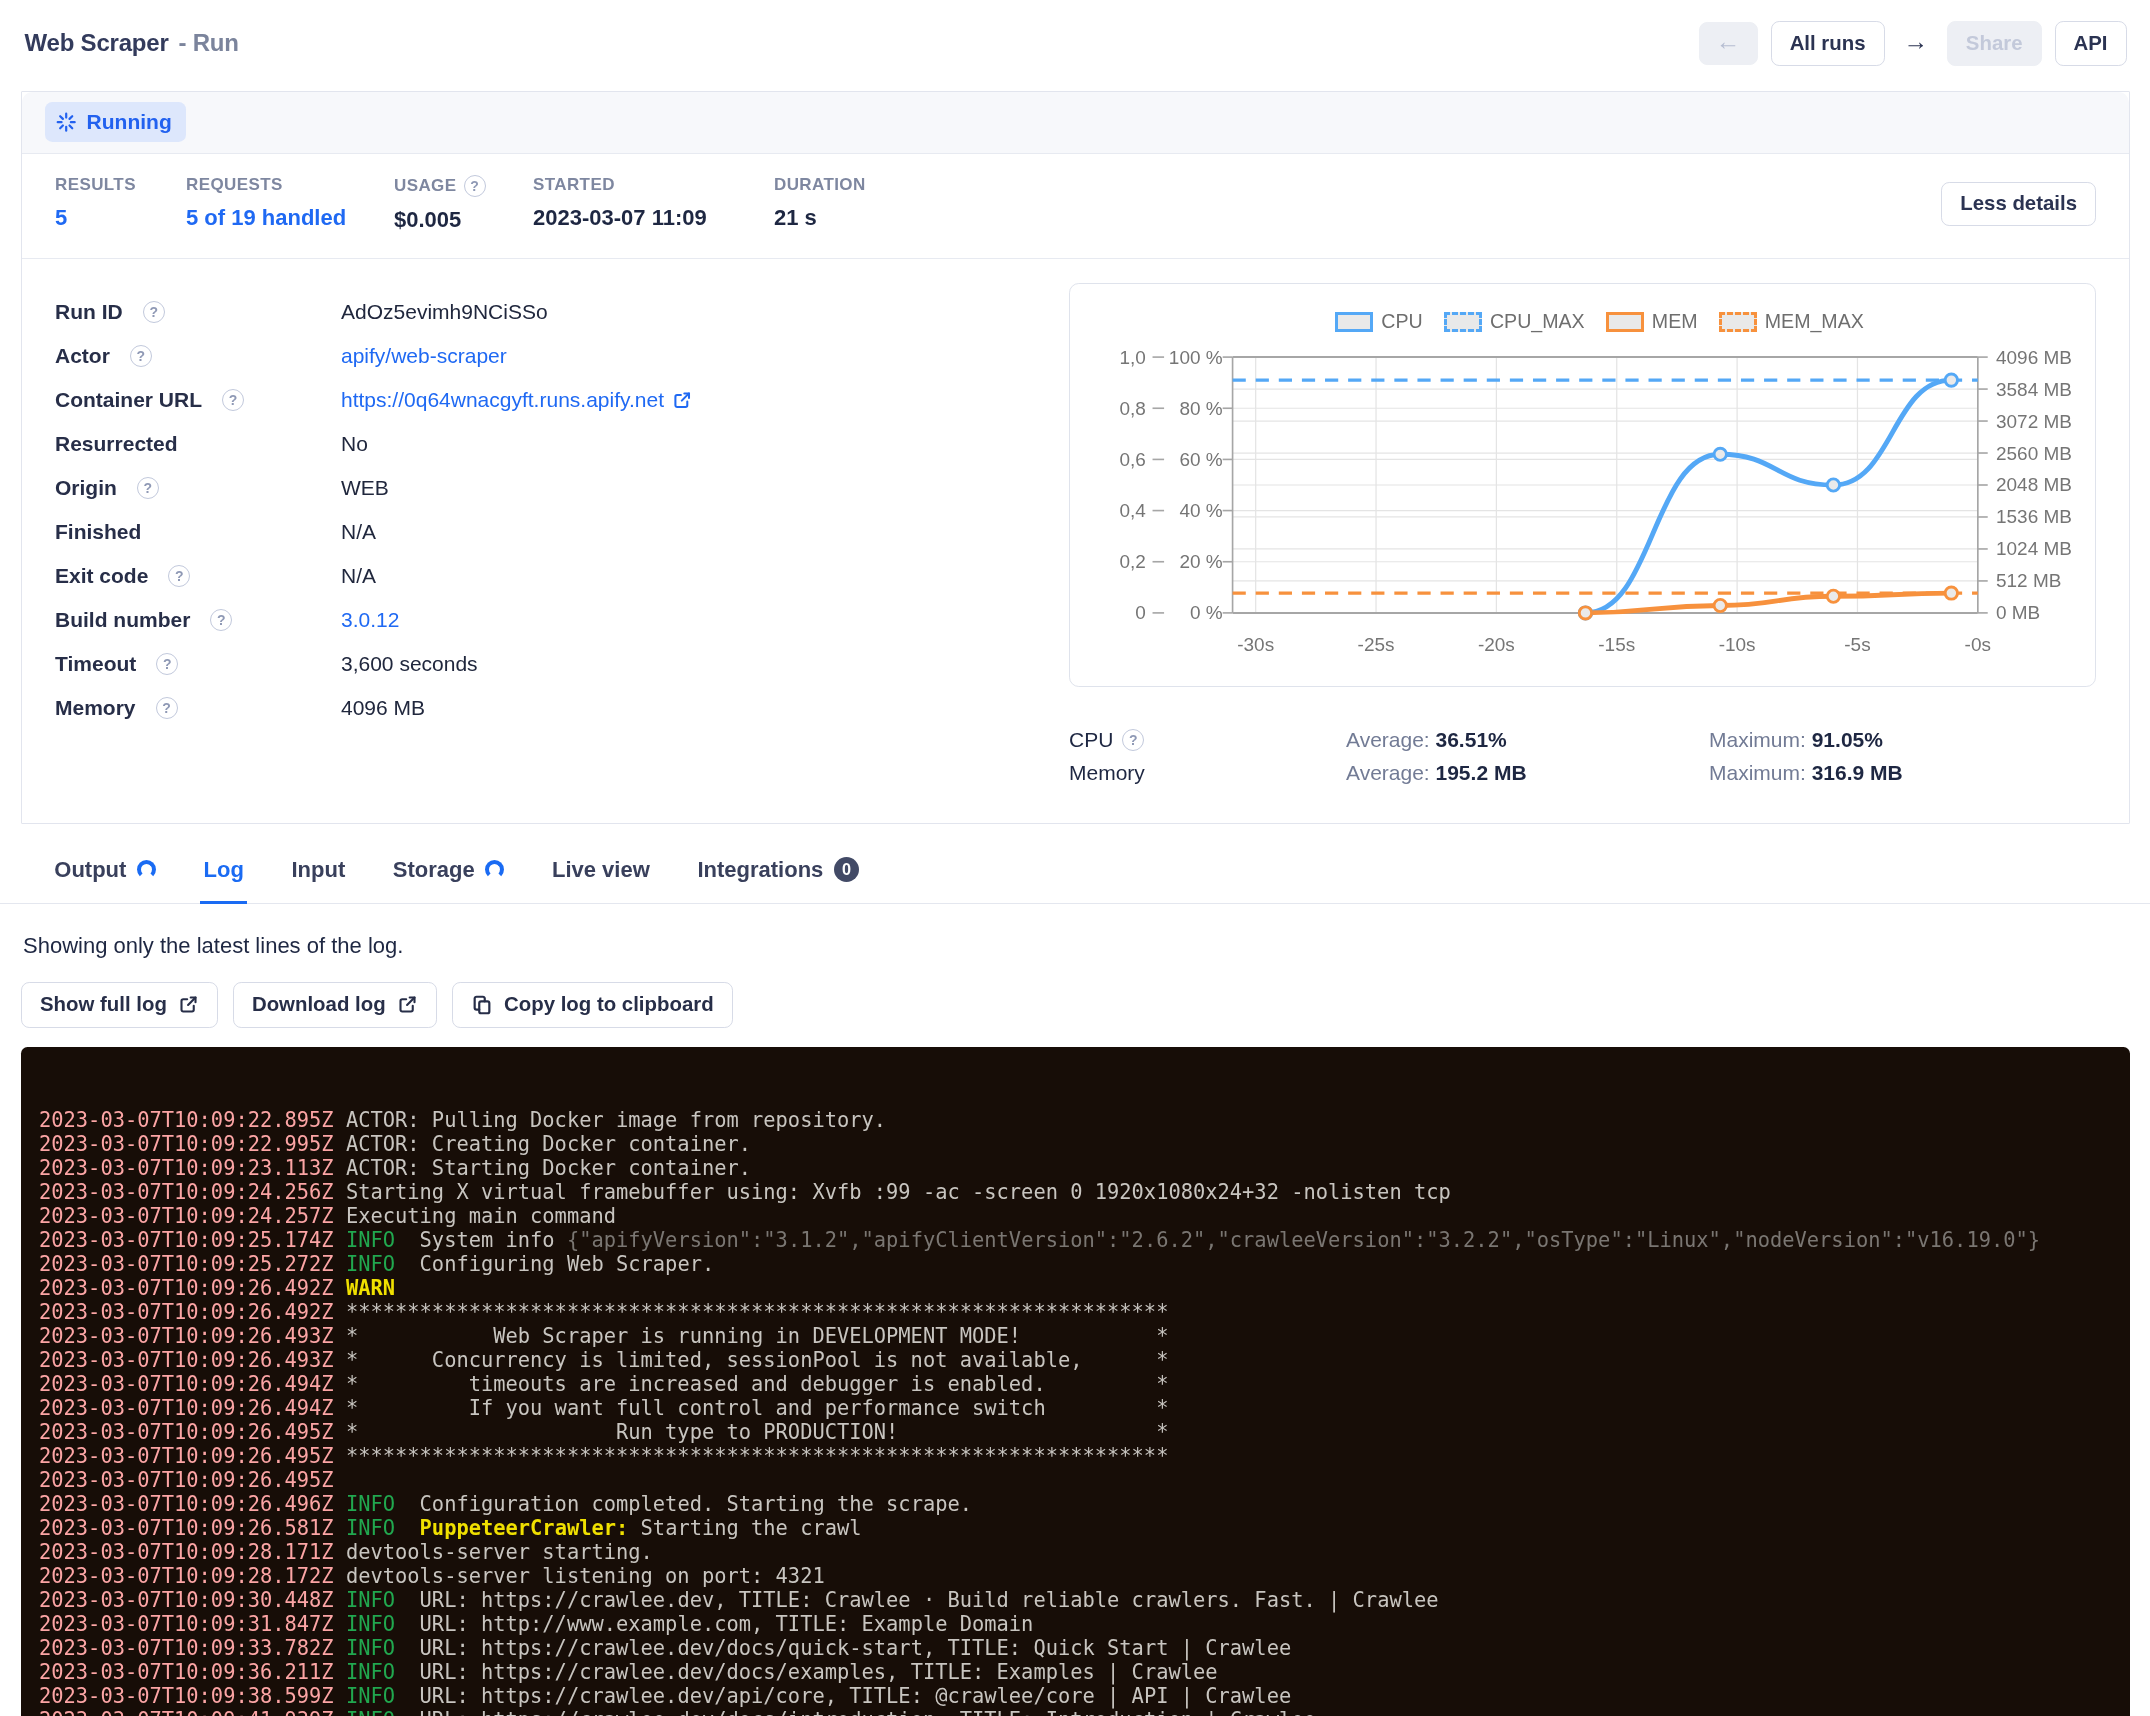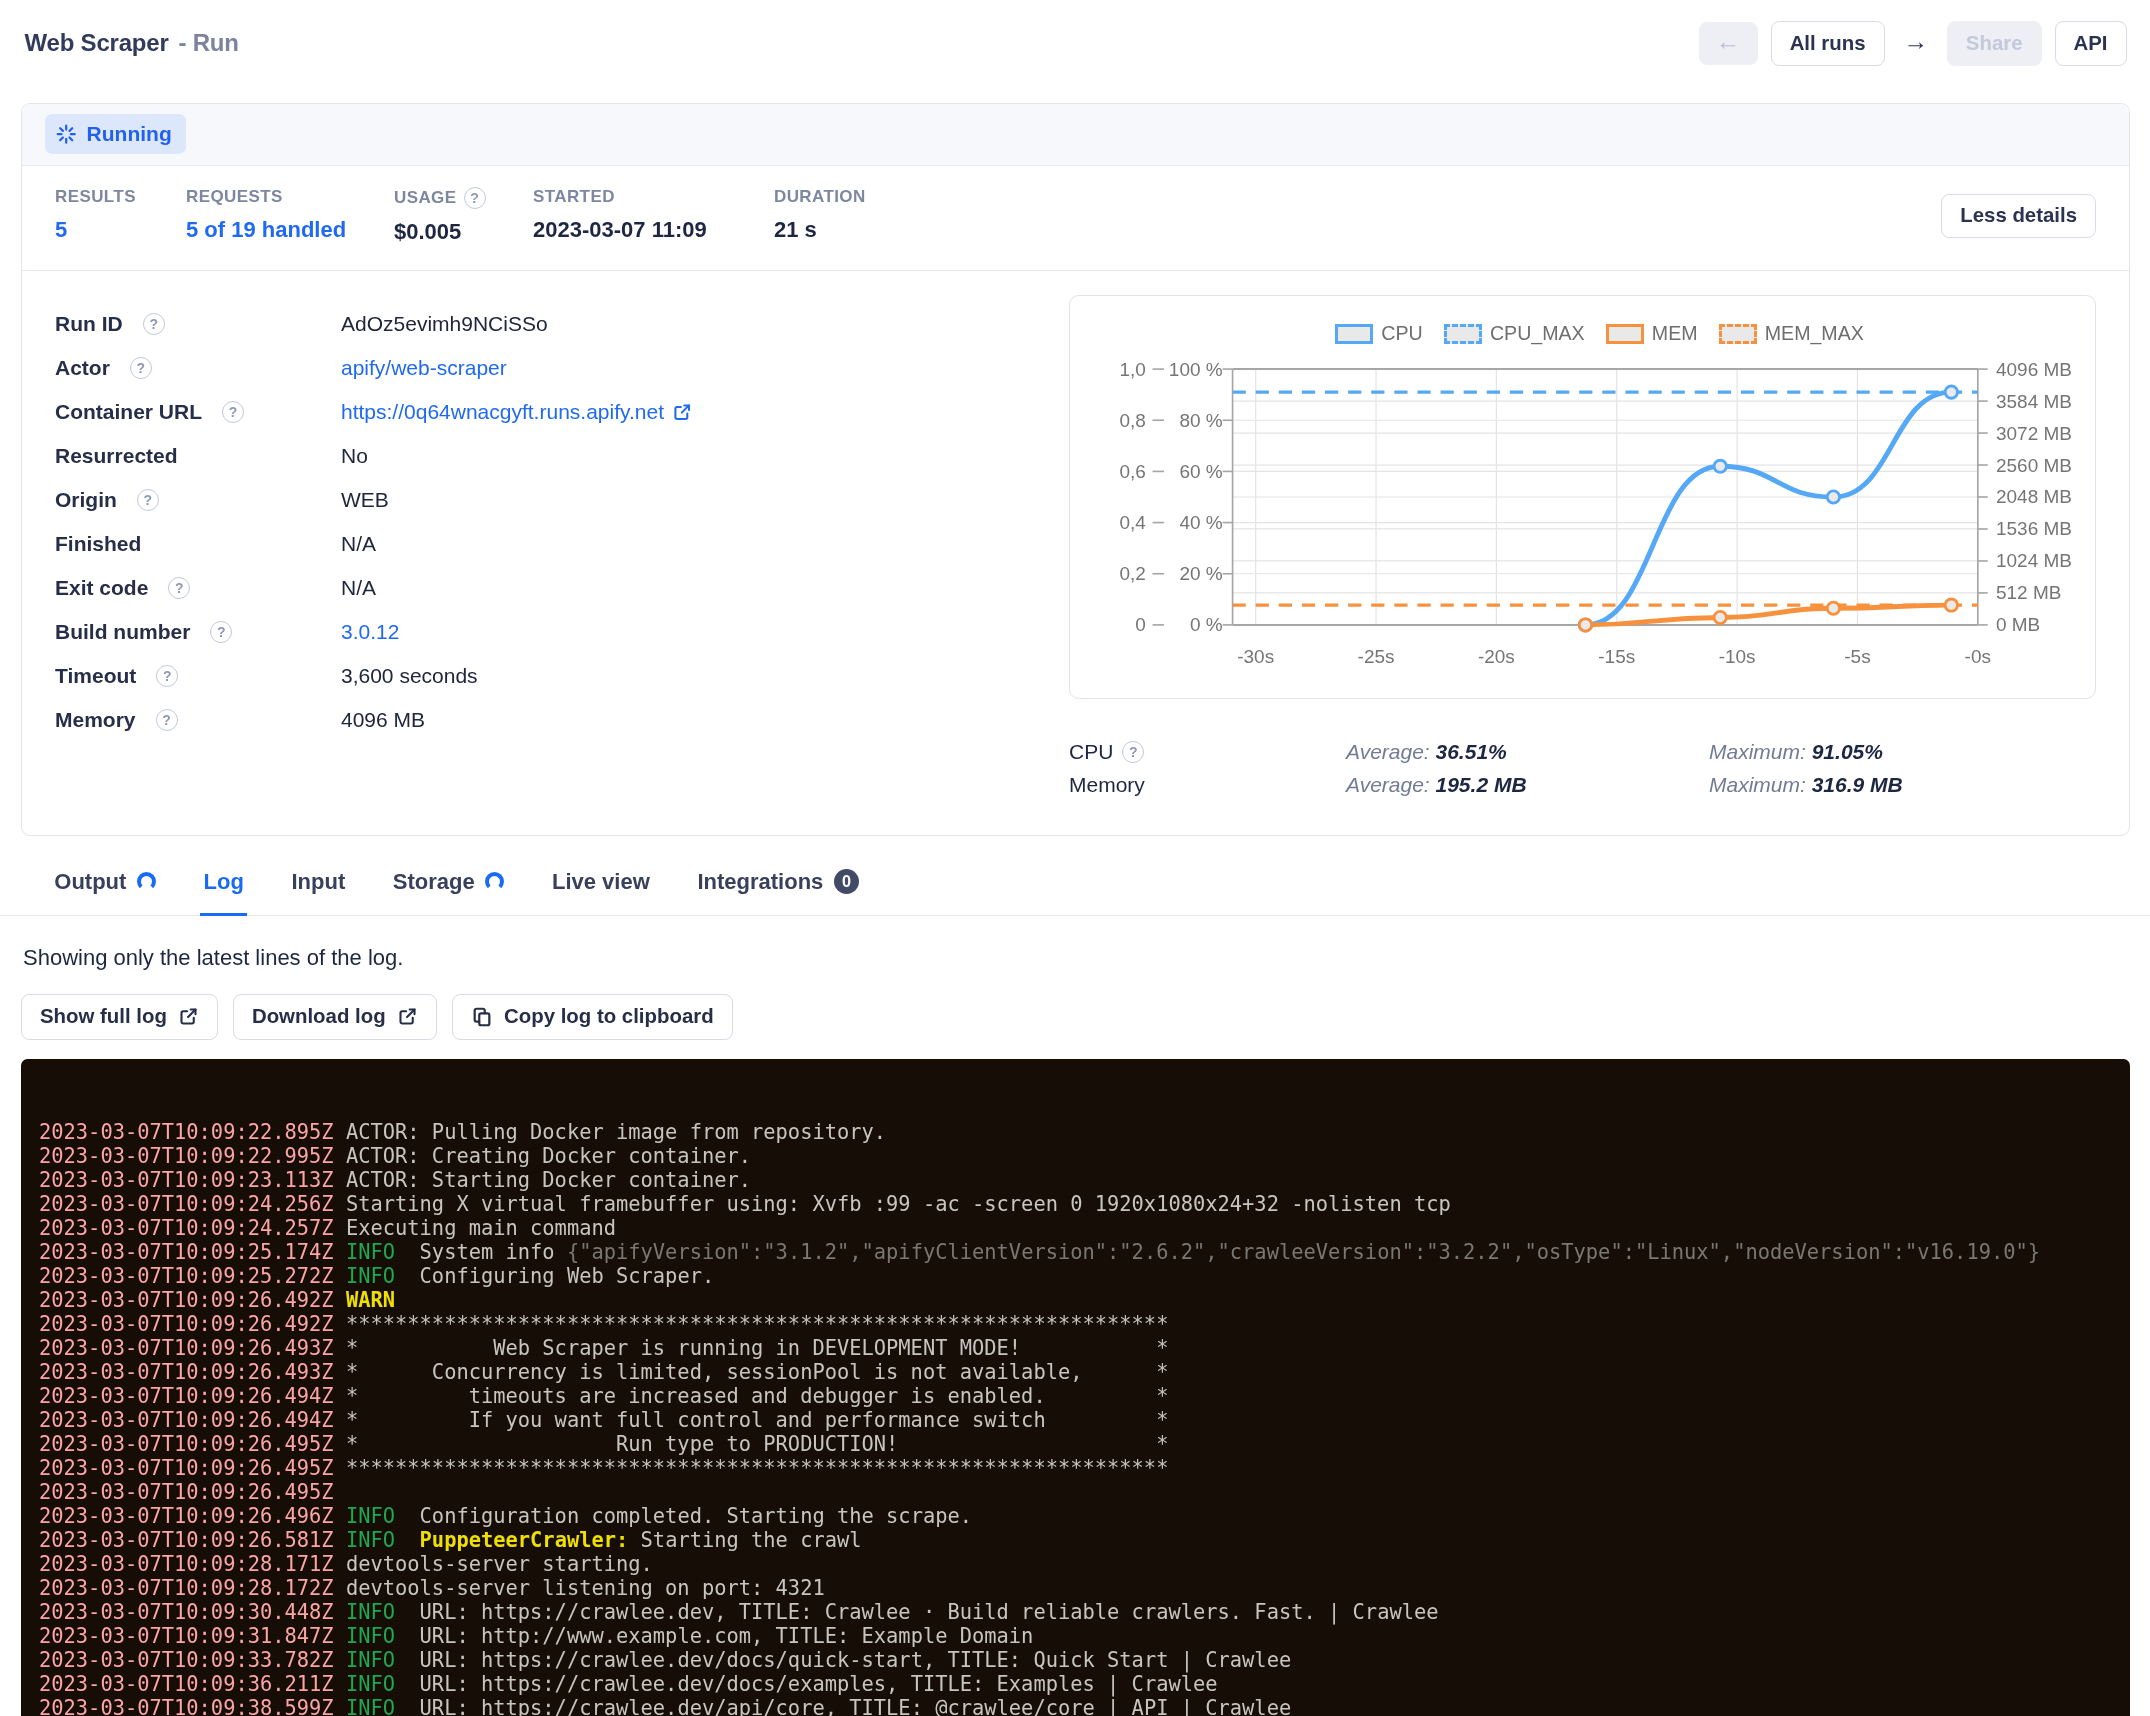--- a/index.html
+++ b/index.html
@@ -10,21 +10,21 @@
   .page-header { display:flex; justify-content:space-between; align-items:center; padding:21px 24.5px 16.3px 24.5px; }
   .page-title { margin:0; font-size:24px; font-weight:700; color:#333b5c; letter-spacing:-0.2px; }
   .page-title .sub { color:#7b849c; margin-left:9.8px; }
   .header-actions { display:flex; gap:13px; align-items:center; }
   .btn { font-family:inherit; font-size:20.4px; font-weight:600; color:#2b3352; background:#fff; border:1.2px solid #d7dbe7; border-radius:8.2px; padding:9.8px 18px; cursor:pointer; }
   .btn.filled-disabled { background:#edeff4; border-color:#edeff4; color:#c3c9da; }
   .btn.back-btn { background:#edeff4; border-color:#edeff4; color:#b6bdd1; font-size:24.5px; padding:4.9px 16.3px 8.2px; line-height:28px; }
   .btn.ghost { border-color:transparent; background:transparent; font-size:24.5px; padding:4.9px 4.9px 8.2px; color:#2b3352; line-height:28px; }
 
   
-  .card { margin:21px 21px 0; border:1.2px solid #e2e5ee; border-radius:9px; background:#fff; }
+  .card { margin:9px 21px 0; border:1.2px solid #e2e5ee; border-radius:1px; background:#fff; }
   .status-strip { background:#f7f8fb; padding:10.6px 23px; border-bottom:1.2px solid #e7eaf1; border-radius:10.6px 10.6px 0 0; }
   .badge { display:inline-flex; align-items:center; gap:9.8px; background:#dde7fc; color:#2261ef; font-size:21px; font-weight:600; padding:7.3px 14.7px 8.2px 11.4px; border-radius:7.3px; }
   .badge svg { display:block; }
 
   .stats-row { display:flex; align-items:flex-start; padding:21px 33px 24.5px; }
   .stat-label { font-size:17px; font-weight:700; color:#7e87a0; letter-spacing:0.4px; display:flex; align-items:center; gap:7.3px; }
   .stat-value { margin-top:10.6px; font-size:22px; font-weight:700; color:#1e2742; }
   .stat-value.blue { color:#1f69f3; cursor:pointer; }
   .w160{width:131px} .w255{width:208px} .w170{width:139px} .w295{width:241px}
   .less-details { margin-left:auto; align-self:center; }
@@ -46,21 +46,21 @@
   .chart-card { position:relative; border:1.2px solid #dfe3ec; border-radius:9.8px; height:404px; background:#fff; }
   .legend { position:absolute; left:161px; top:26px; width:737px; display:flex; justify-content:center; gap:21px; align-items:center; z-index:2; }
   .legend-item { display:flex; gap:8.2px; align-items:center; font-size:19.6px; color:#6e6e6e; cursor:pointer; }
   .legend-box { width:38px; height:20.4px; background:#e9e9e9; border:3.3px solid #999; }
   .legend-box.dashed { border-style:dashed; }
   svg.chart { position:absolute; inset:0; width:100%; height:100%; }
 
   .resource-summary { margin-top:36px; font-size:21px; }
   .rs-row { display:flex; height:33px; align-items:center; }
   .rs-label { width:277px; color:#1e2742; display:flex; gap:9px; align-items:center; }
-  .rs-pair { width:363px;font-style:italic; }
+  .rs-pair { width:363px; }
   .rs-k { color:#727b95; }
   .rs-v { color:#1e2742; font-weight:600; }
 
   
   .tabs { display:flex; gap:41px; padding:0 0 0 51px; margin-top:21px; border-bottom:1.2px solid #e4e7ef; align-items:flex-end; }
   .tab { display:flex; gap:10.6px; align-items:center; font-size:22px; font-weight:600; color:#39405c; padding:11.4px 3.3px 18px; border-bottom:3.7px solid transparent; margin-bottom:-1.2px; cursor:pointer; }
   .tab.active { color:#1a6bf3; border-bottom-color:#1a6bf3; }
   .tab-spinner { width:19px; height:19px; border-radius:50%; border:4.5px solid #1a6bf3; border-bottom-color:transparent; }
   .tab-badge { width:25px; height:25px; border-radius:50%; background:#424a66; color:#fff; font-size:16.3px; font-weight:700; display:flex; align-items:center; justify-content:center; }
 

